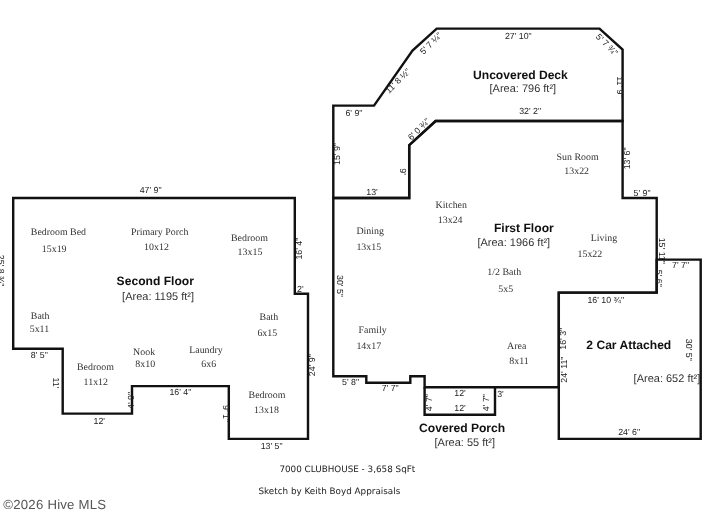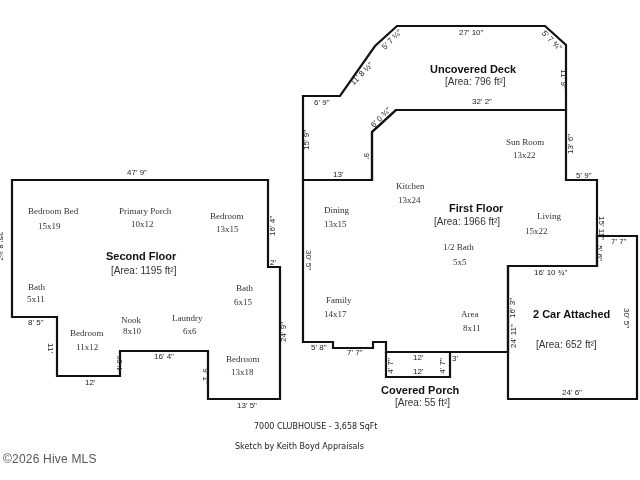--- a/index.html
+++ b/index.html
@@ -110,21 +110,21 @@
 
 <div class="title" style="left:381px;top:384px">Covered Porch</div>
 <div class="area" style="left:395px;top:397px">[Area: 55 ft²]</div>
 <div class="dim" style="left:413px;top:354px">12'</div>
 <div class="dim" style="left:413px;top:368px">12'</div>
 <div class="dim rotn" style="left:383px;top:362px">4' 7"</div>
 <div class="dim rotn" style="left:435px;top:362px">4' 7"</div>
 <div class="dim" style="left:452px;top:355px">3'</div>
 
 <div class="title" style="left:533px;top:308px">2 Car Attached</div>
-<div class="area" style="left:536px;top:339px">[Area: 652 ft²]</div>
+<div class="area" style="left:576px;top:339px">[Area: 652 ft²]</div>
 <div class="dim" style="left:534px;top:269px">16' 10 ¾"</div>
 <div class="dim" style="left:611px;top:238px">7' 7"</div>
 <div class="dim rot" style="left:616px;top:314px">30' 5"</div>
 <div class="dim" style="left:562px;top:389px">24' 6"</div>
 
 <div class="foot" style="left:254px;top:422px">7000 CLUBHOUSE - 3,658 SqFt</div>
 <div class="foot" style="left:235px;top:442px">Sketch by Keith Boyd Appraisals</div>
 <div class="copy" style="left:3px;top:452px">©2026 Hive MLS</div>
 
 </body></html>

